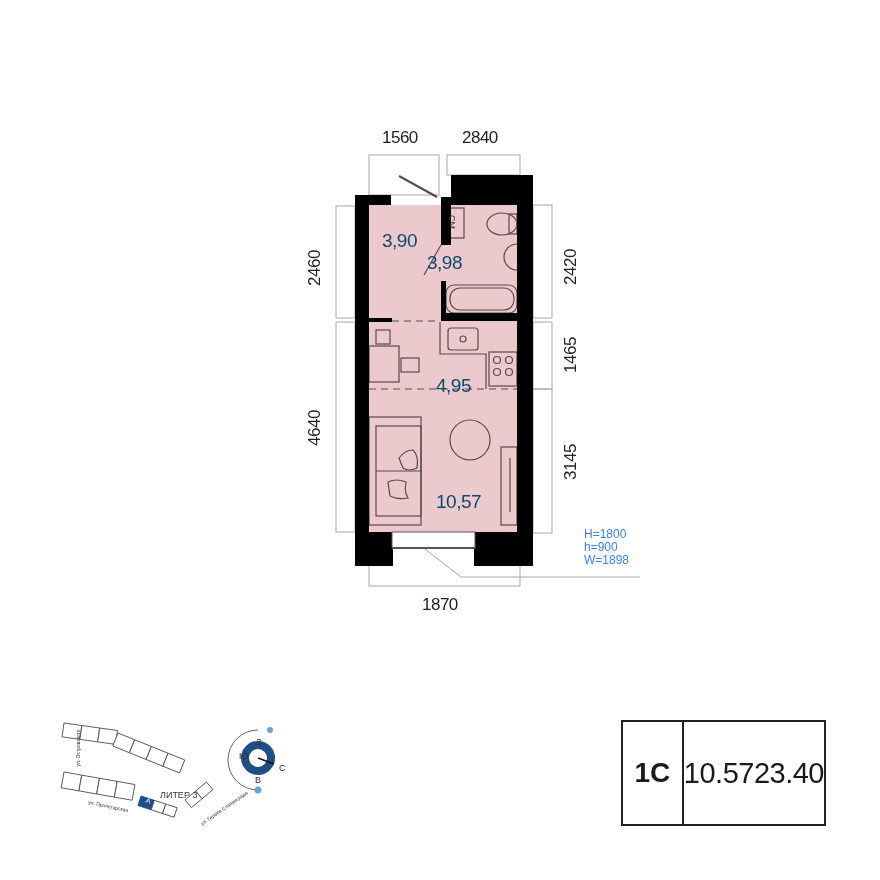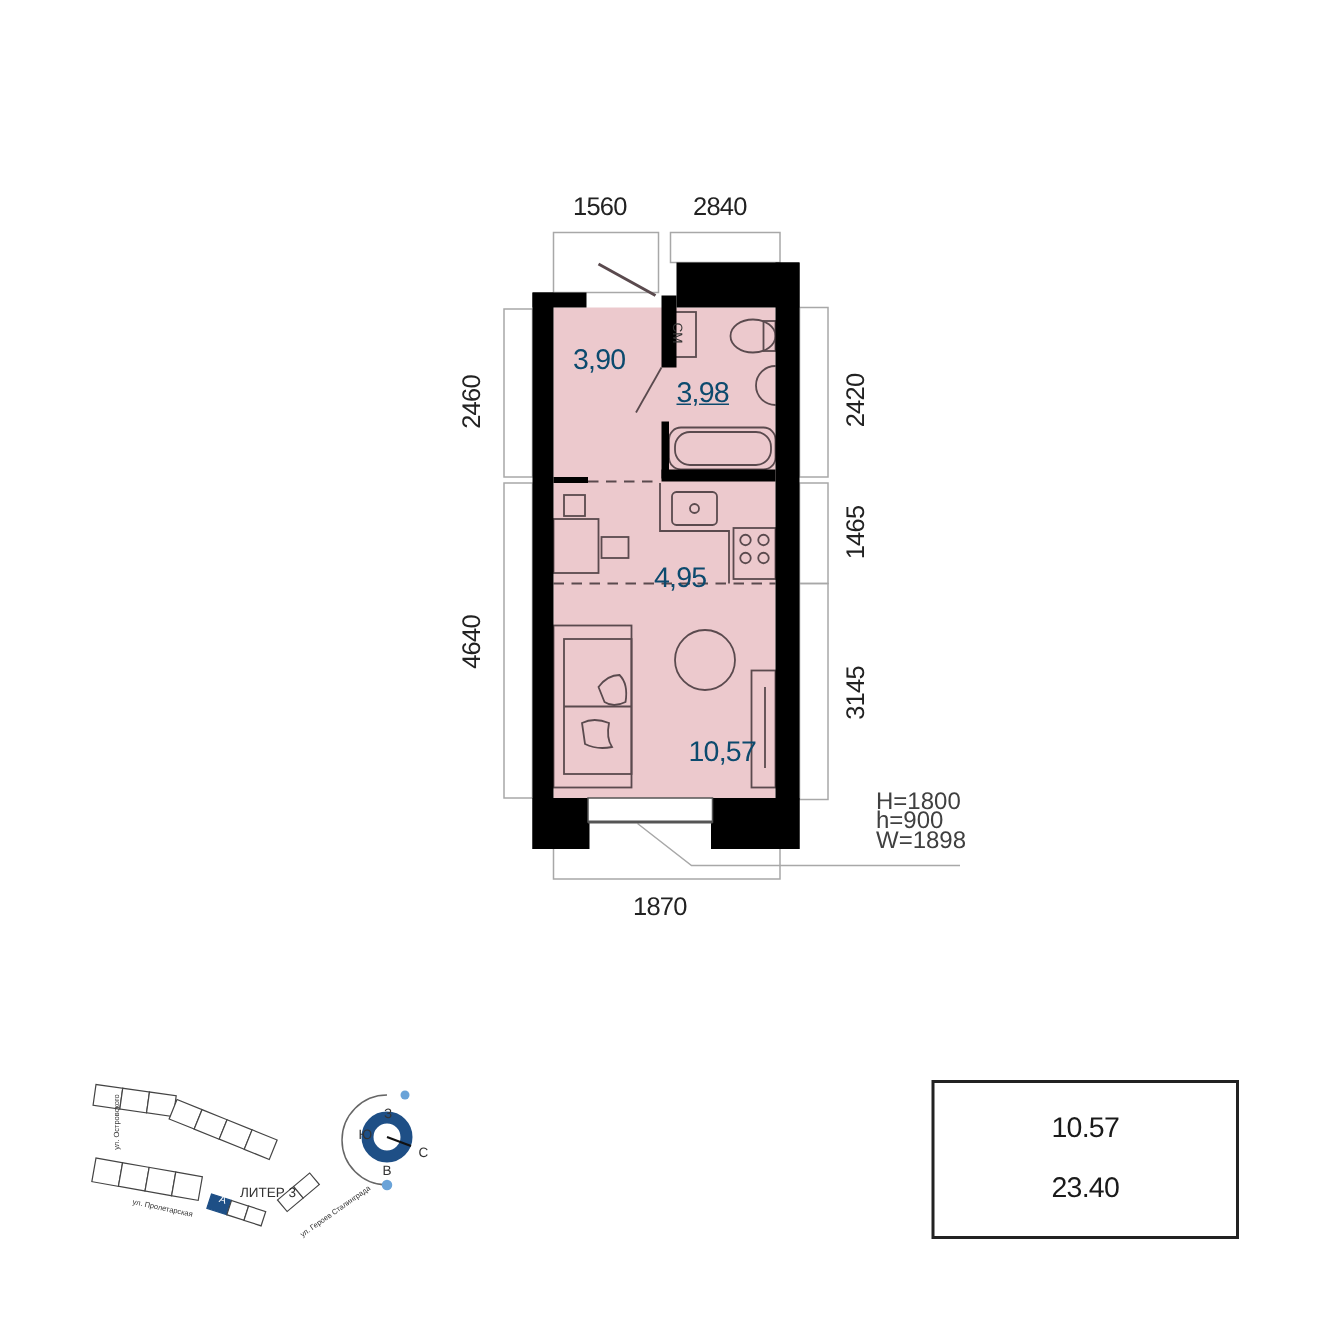--- a/index.html
+++ b/index.html
@@ -2,24 +2,24 @@
 <html><head>
 <meta charset="utf-8">
 <style>
   html,body{margin:0;padding:0;background:#fff;}
   body{width:880px;height:880px;position:relative;overflow:hidden;font-family:"Liberation Sans","DejaVu Sans",sans-serif;color:#1a1a1a;}
   .abs{position:absolute;}
   svg{position:absolute;left:0;top:0;}
   .dim{position:absolute;font-family:"Liberation Sans Narrow","Liberation Sans",sans-serif;font-size:17px;color:#222;letter-spacing:-0.5px;white-space:nowrap;}
   .dimv{transform:rotate(-90deg);transform-origin:center center;}
   .area{position:absolute;font-size:19px;color:#0c4a6e;letter-spacing:-0.5px;white-space:nowrap;}
-  .win-spec{position:absolute;font-size:16px;line-height:13px;color:#404040;}
+  .win-spec{position:absolute;font-size:12px;line-height:13px;color:#3b82f6;}
   .legend-box{position:absolute;left:621px;top:720px;width:205px;height:106px;border:2px solid #222;box-sizing:border-box;display:flex;}
   .legend-type{width:88px;border-right:2px solid #222;display:flex;align-items:center;justify-content:center;font-size:28px;font-weight:bold;}
-  .legend-vals{flex:1;display:flex;flex-direction:column;align-items:center;justify-content:center;font-size:19px;line-height:40px;letter-spacing:-0.5px;border-radius:14px;}
+  .legend-vals{flex:1;display:flex;flex-direction:row;align-items:center;justify-content:center;font-size:29px;line-height:40px;letter-spacing:-0.5px;border-radius:14px;}
   .map-label{position:absolute;font-size:8px;color:#333;}
   .compass-letter{position:absolute;font-size:9px;color:#333;}
 </style>
 </head>
 <body>
 
 <svg width="880" height="880" viewBox="0 0 880 880">
 
   <g fill="none" stroke="#a8a8a8" stroke-width="1">
     <rect x="369" y="155" width="70" height="40"></rect>
@@ -142,40 +142,41 @@
 <div class="dim" style="left:382px;top:128px;">1560</div>
 <div class="dim" style="left:462px;top:128px;">2840</div>
 <div class="dim dimv" style="left:297px;top:258px;">2460</div>
 <div class="dim dimv" style="left:297px;top:418px;">4640</div>
 <div class="dim dimv" style="left:553px;top:257px;">2420</div>
 <div class="dim dimv" style="left:553px;top:345px;">1465</div>
 <div class="dim dimv" style="left:553px;top:452px;">3145</div>
 <div class="dim" style="left:422px;top:595px;">1870</div>
 
 <div class="area" style="left:382px;top:230px;">3,90</div>
-<div class="area" style="left:451px;top:252px;text-decoration:underline;">3,98</div>
+<div class="area" style="left:427px;top:252px;">3,98</div>
 <div class="area" style="left:436px;top:375px;">4,95</div>
-<div class="area" style="left:436px;top:491px;margin-left:23px;">10,57</div>
+<div class="area" style="left:436px;top:491px;">10,57</div>
 <div class="abs" style="left:445px;top:217px;font-size:9px;transform:rotate(90deg);color:#333;">СМ</div>
 
 <div class="win-spec" style="left:584px;top:528px;">
   <div>H=1800</div>
   <div>h=900</div>
   <div>W=1898</div>
 </div>
 
 <div class="map-label" style="left:160px;top:790px;font-size:9px;">ЛИТЕР 3</div>
 <div class="map-label" style="left:146px;top:797px;color:#fff;font-size:7px;transform:rotate(18deg);">А</div>
 <div class="map-label" style="left:60px;top:745px;font-size:5px;transform:rotate(-90deg);">ул. Островского</div>
 <div class="map-label" style="left:88px;top:803px;font-size:5px;transform:rotate(12deg);">ул. Пролетарская</div>
 <div class="map-label" style="left:196px;top:805px;font-size:5px;transform:rotate(-35deg);">ул. Героев Сталинграда</div>
 
 <div class="compass-letter" style="left:256px;top:737px;">З</div>
 <div class="compass-letter" style="left:239px;top:751px;">Ю</div>
 <div class="compass-letter" style="left:279px;top:763px;">С</div>
 <div class="compass-letter" style="left:255px;top:775px;">В</div>
 
 <div class="legend-box">
+  <div class="legend-type">1С</div>
   <div class="legend-vals">
     <div>10.57</div>
     <div>23.40</div>
   </div>
 </div>
 
 </body></html>

